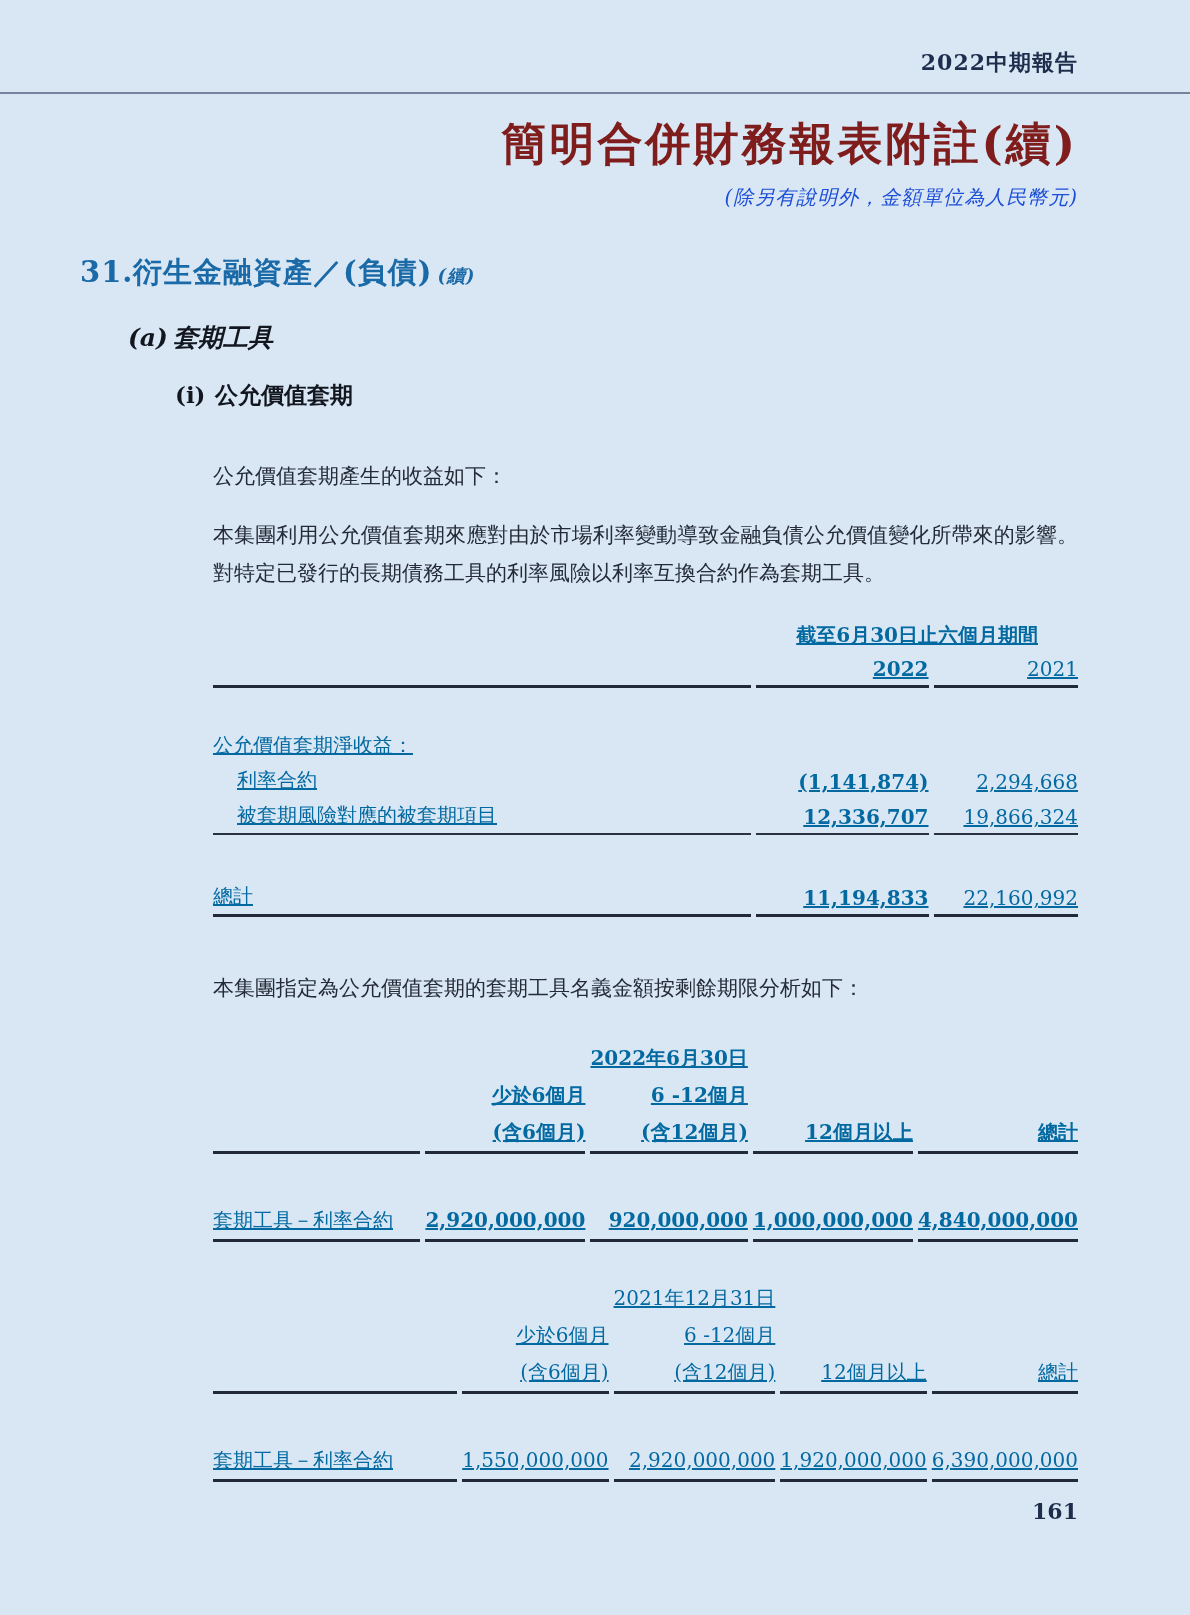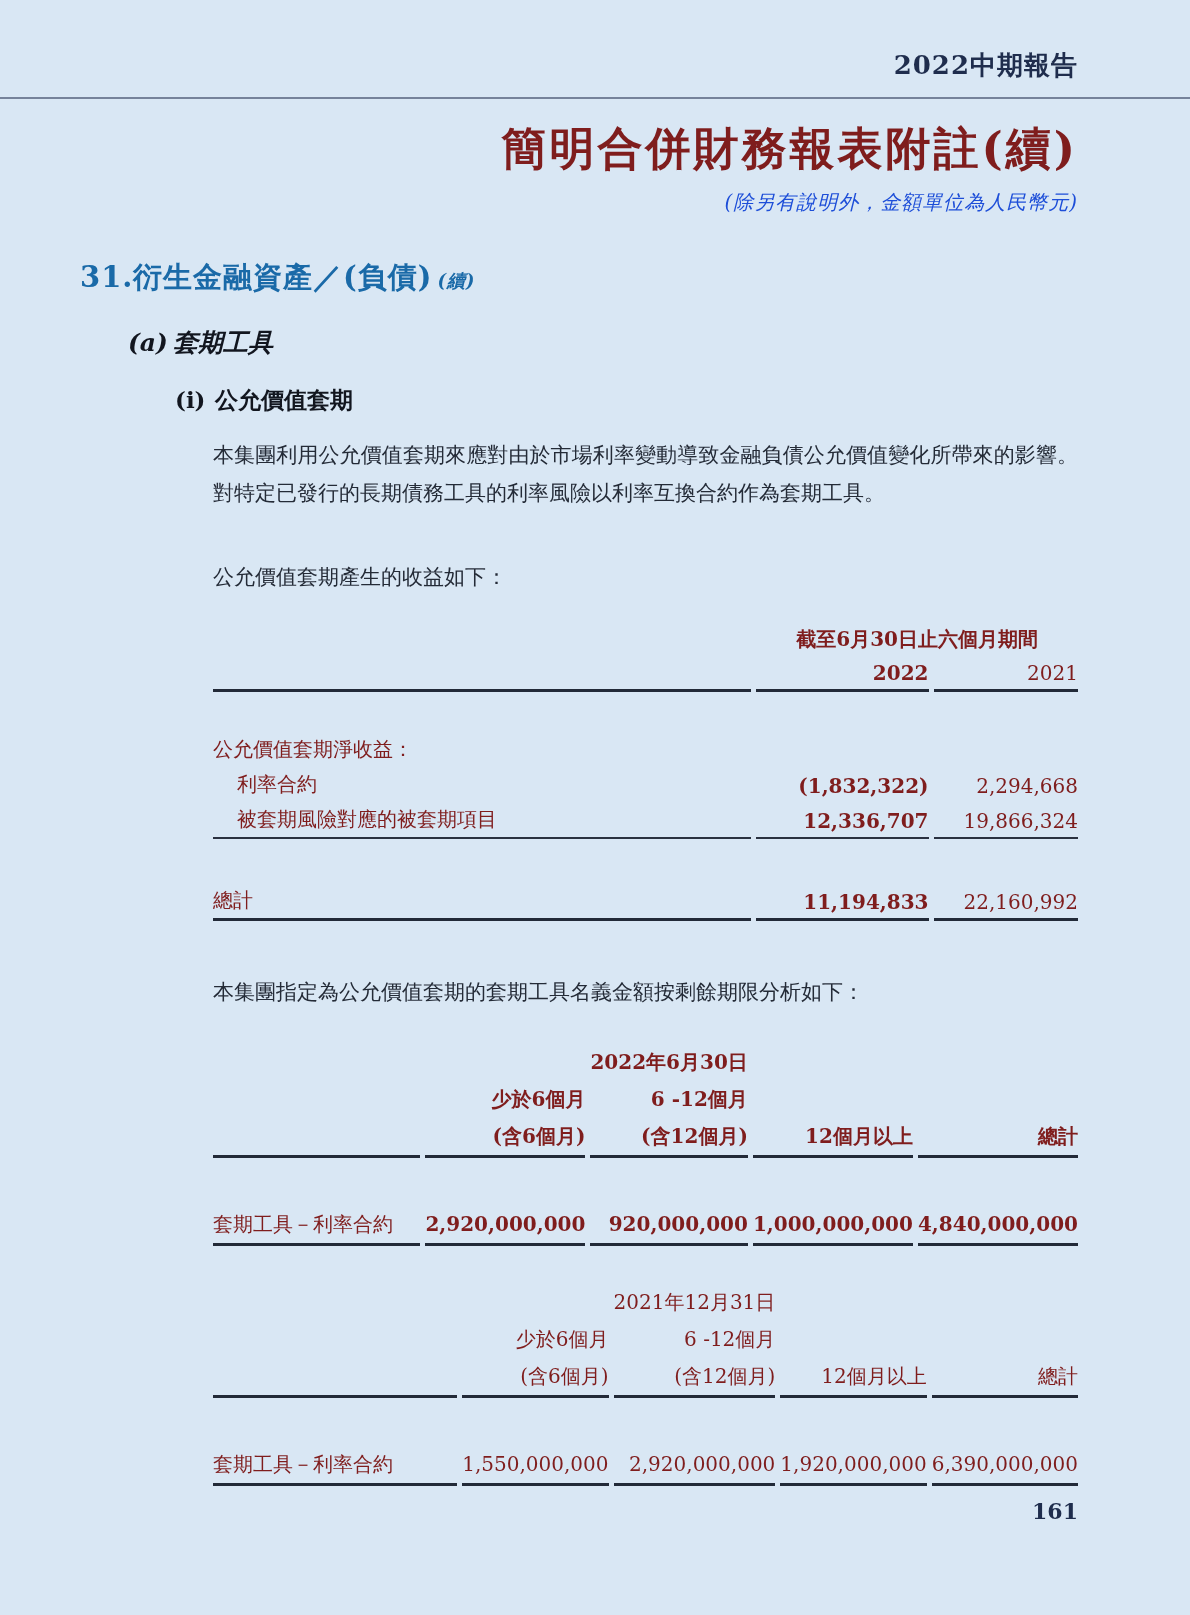--- a/index.html
+++ b/index.html
@@ -10,21 +10,21 @@
     background:#d9e7f4;
     font-family:"DejaVu Serif","Liberation Serif",serif;
     color:#232b38;
     overflow:hidden;
   }
   
   .top-header {
     padding:48px 112px 14px 80px;
     text-align:right;
     font-weight:bold;
-    font-size:26px;
+    font-size:22px;
     letter-spacing:1px;
     color:#1f2d4d;
   }
   .top-rule { height:2px; background:#76839a; width:100%; }
 
   
   .doc-title {
     margin:24px 112px 0 80px;
     text-align:right;
     font-size:45px;
@@ -81,21 +81,22 @@
   .para-2 { margin-top:46px; }
   .para-3 { margin-top:52px; }
 
   
   table {
     border-collapse:separate;
     border-spacing:5px 0;
     width:calc(100% + 10px);
     margin:0 -5px;
     font-size:20px;
-    color:#7f1d1d;
+    color:#0369a1;
+    text-decoration:underline;
   }
   td { padding:4px 0; vertical-align:bottom; }
   .r { text-align:right; }
   .c { text-align:center; white-space:nowrap; }
   .b { font-weight:bold; }
   .pl { padding-left:24px; }
   .bb2 { border-bottom:2px solid #2a3140; }
   .bb3 { border-bottom:3px solid #222a38; }
   .sp40 td { height:40px; padding:0; }
   .sp44 td { height:44px; padding:0; }
@@ -137,22 +138,22 @@
       <span class="lbl">(a)</span>
       <span>套期工具</span>
     </div>
 
     <div class="sub-i">
       <span class="lbl">(i)</span>
       <span>公允價值套期</span>
     </div>
 
     <div class="indent">
+      <p class="para para-2">公允價值套期產生的收益如下：</p>
       <p class="para para-1">本集團利用公允價值套期來應對由於市場利率變動導致金融負債公允價值變化所帶來的影響。對特定已發行的長期債務工具的利率風險以利率互換合約作為套期工具。</p>
-      <p class="para para-2">公允價值套期產生的收益如下：</p>
 
       <table class="t1">
         <colgroup>
             <col style="width:547px">
             <col style="width:173px">
             <col style="width:145px">
           </colgroup>
         <tbody>
           <tr>
             <td></td>
@@ -164,21 +165,21 @@
             <td class="r bb3">2021</td>
           </tr>
           <tr class="sp40">
               <td colspan="3"></td>
             </tr>
           <tr>
             <td colspan="3">公允價值套期淨收益：</td>
           </tr>
           <tr>
             <td class="pl">利率合約</td>
-            <td class="b r">(1,832,322)</td>
+            <td class="b r">(1,141,874)</td>
             <td class="r">2,294,668</td>
           </tr>
           <tr>
             <td class="pl bb2">被套期風險對應的被套期項目</td>
             <td class="b r bb2">12,336,707</td>
             <td class="r bb2">19,866,324</td>
           </tr>
           <tr class="sp44">
               <td colspan="3"></td>
             </tr>

